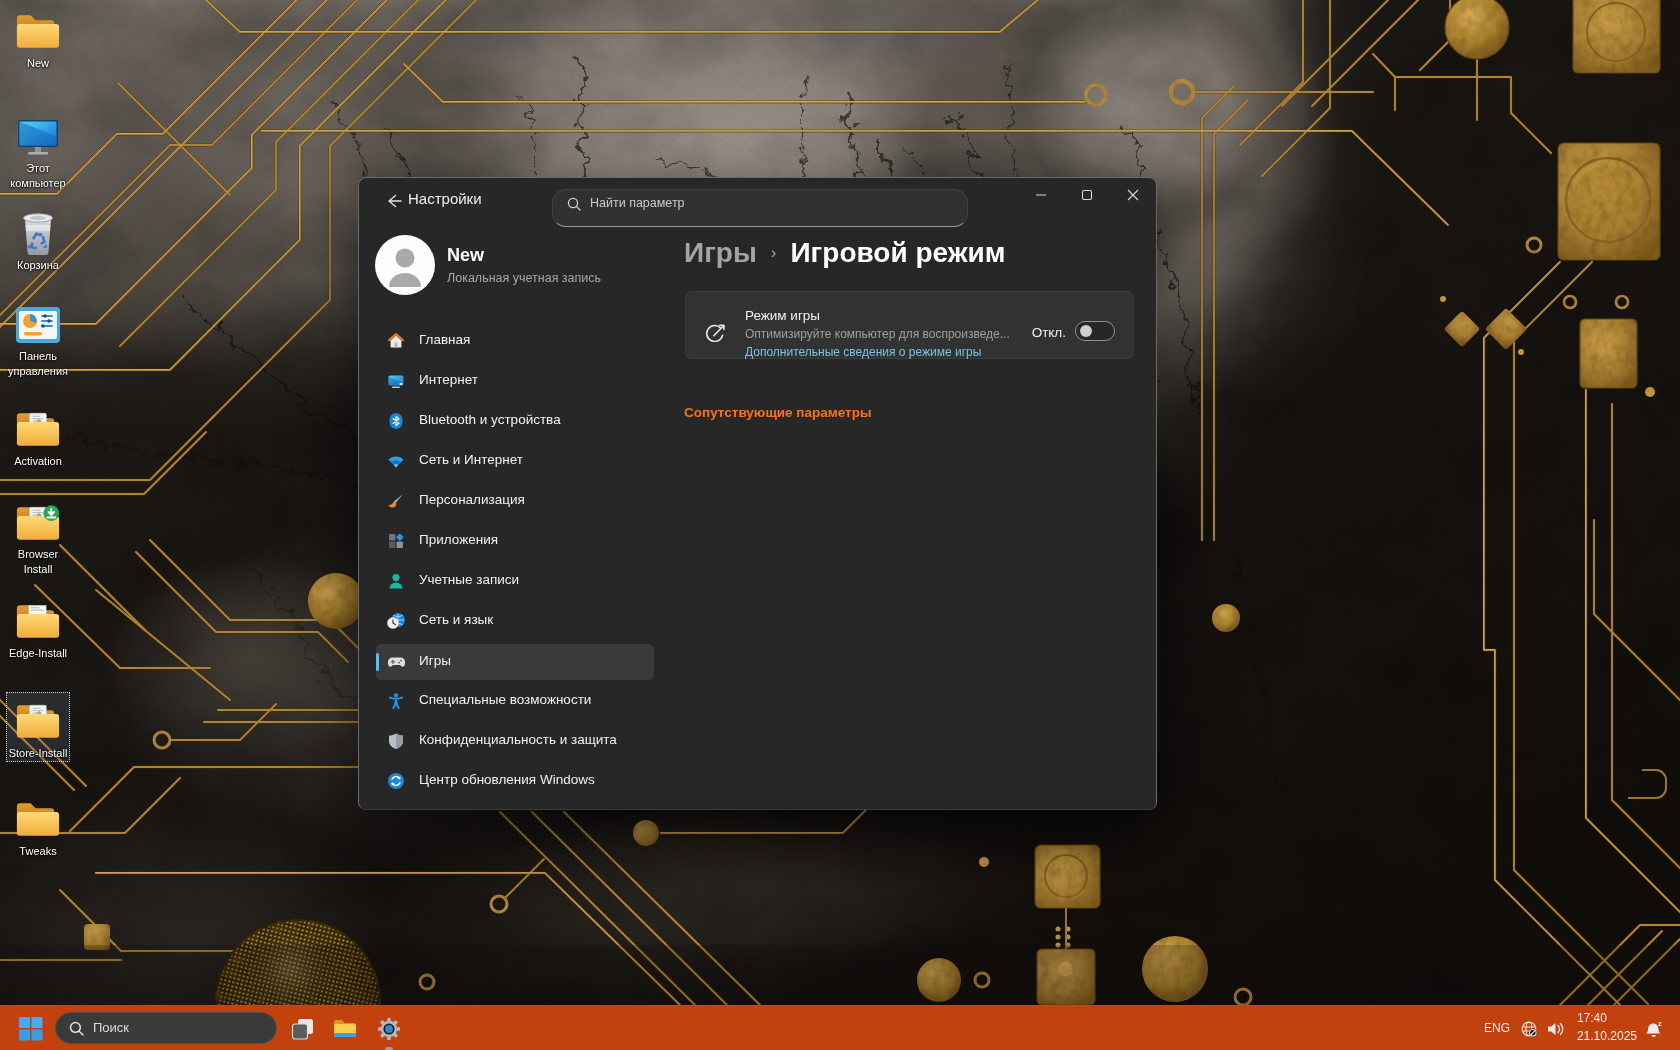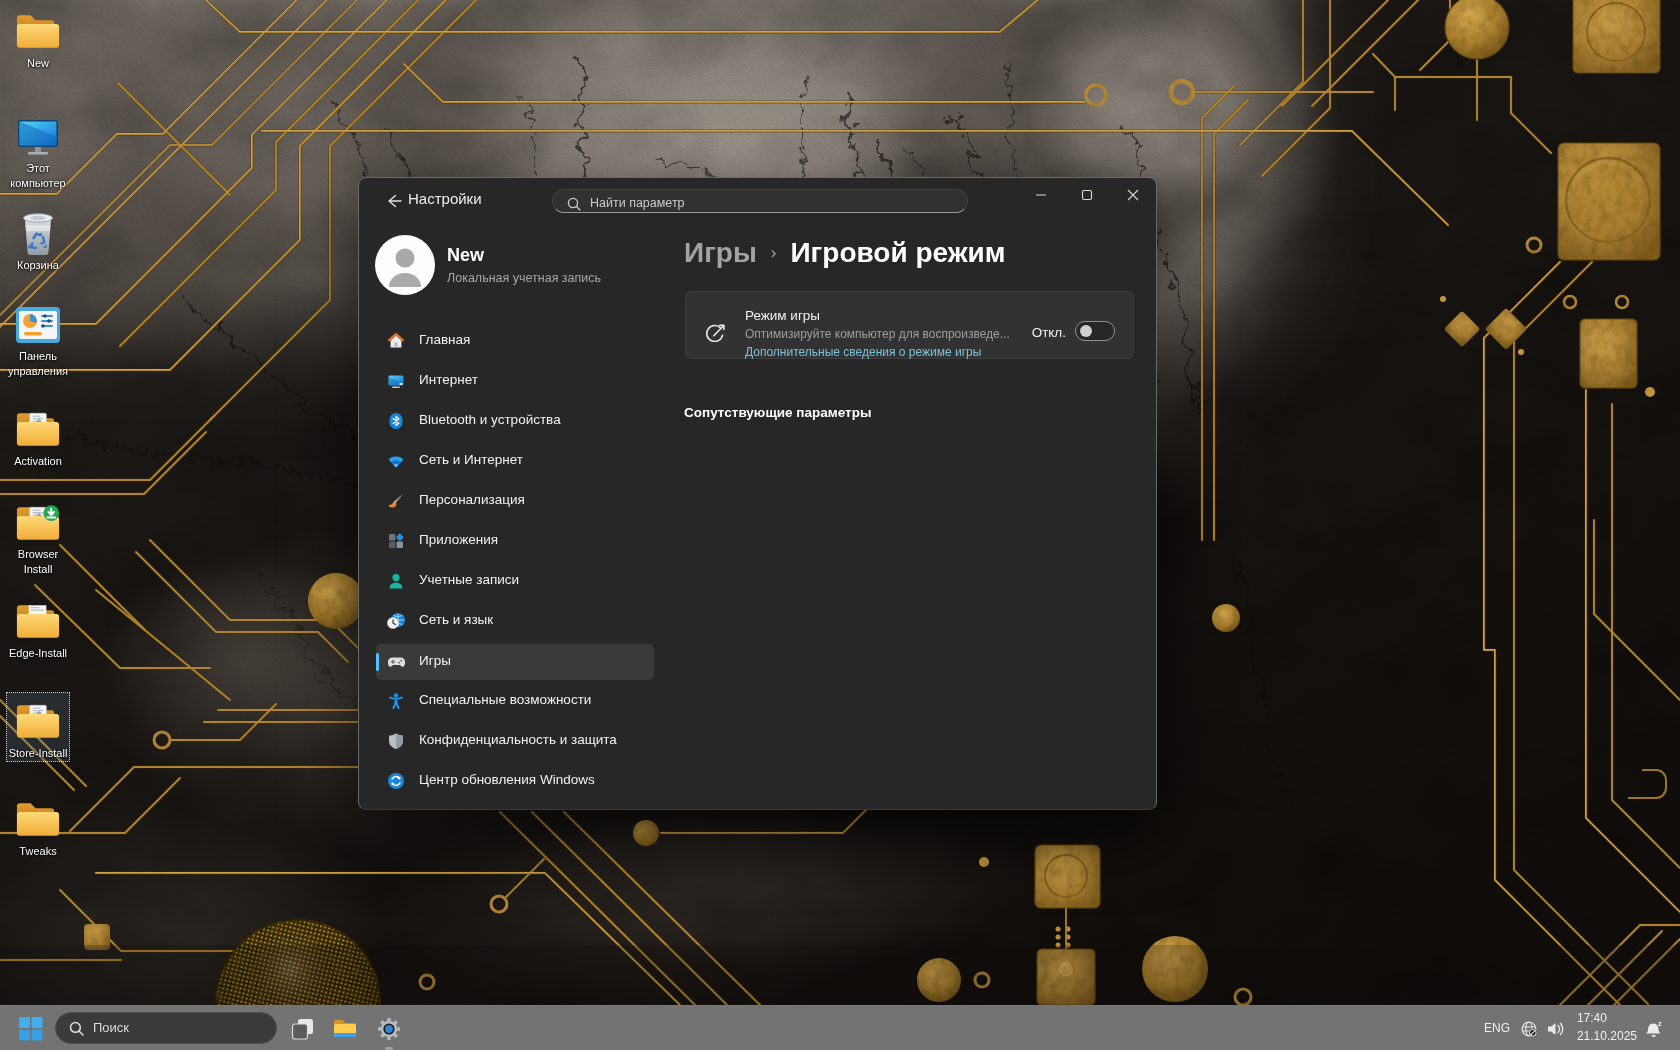--- a/index.html
+++ b/index.html
@@ -8,21 +8,21 @@
 body{position:relative;background:#1a1713;font-family:"Liberation Sans",sans-serif;-webkit-font-smoothing:antialiased}
 .wall{position:absolute;left:0;top:0;width:1680px;height:1050px}
 
 .dicon{position:absolute;width:84px;text-align:center;color:#fff;font-size:11px;line-height:14.5px;text-shadow:0 1px 3px rgba(0,0,0,.95),0 0 2px rgba(0,0,0,.9)}
 .dicon svg{display:block;margin:0 auto 2px}
 .dsel{position:absolute;left:6px;top:692px;width:64px;height:70px;background:rgba(120,150,180,.18);border:1px dotted rgba(255,255,255,.75)}
 
 .win{position:absolute;left:358px;top:177px;width:799px;height:633px;background:#272727;border:1px solid #6a6a6a;border-bottom-color:#3a3a3a;border-radius:8px;box-shadow:0 24px 70px rgba(0,0,0,.65);overflow:hidden}
 .titletext{position:absolute;left:49px;top:12px;font-size:15px;color:#efefef}
 .backbtn{position:absolute;left:14px;top:7px;width:38px;height:32px;color:#e6e6e6}
-.sbox{position:absolute;left:193px;top:11px;width:416px;height:24px;background:#313131;border:1px solid #404040;border-bottom-color:#9a9a9a;border-radius:14px}
+.sbox{position:absolute;left:193px;top:11px;width:416px;height:38px;background:#313131;border:1px solid #404040;border-bottom-color:#9a9a9a;border-radius:14px}
 .sbox .ph{position:absolute;left:37px;top:6px;font-size:12.5px;color:#cbcbcb}
 .cb{position:absolute;top:0;width:46px;height:34px;color:#d9d9d9}
 
 .nav{position:absolute;left:0;top:0;width:295px}
 .nitem{position:absolute;left:17px;width:278px;height:36px;border-radius:5px;color:#f1f1f1;font-size:13.5px}
 .nitem .ic{position:absolute;left:11px;top:9px;width:18px;height:18px}
 .nitem .tx{position:absolute;left:43px;top:9px;white-space:nowrap}
 .nsel{background:#3a3a3a}
 .npill{position:absolute;left:0;top:9px;width:3px;height:18px;border-radius:2px;background:#4cc2ff}
 .avatar{position:absolute;left:16px;top:57px;width:60px;height:60px;border-radius:50%;background:#fdfdfd}
@@ -35,24 +35,24 @@
 .card{position:absolute;left:326px;width:449px;background:#323232;border:1px solid rgba(255,255,255,.055);border-radius:7px}
 .c1{top:113px;height:68px}
 .c2{top:257px;height:63px}
 .card .cic{position:absolute;left:18px;color:#e8e8e8}
 .ctitle{position:absolute;left:59px;font-size:13.5px;color:#f0f0f0}
 .cdesc{position:absolute;left:59px;font-size:12px;color:#9f9f9f}
 .clink{position:absolute;left:59px;font-size:12px;color:#7ac3dd}
 .offlbl{position:absolute;right:67px;top:33px;font-size:13.5px;color:#f0f0f0}
 .toggle{position:absolute;right:18px;top:29px;width:40px;height:20px;border:1px solid #909090;border-radius:10px;background:#272727}
 .knob{position:absolute;left:4px;top:3px;width:12px;height:12px;border-radius:50%;background:#cfcfcf}
-.sect{position:absolute;left:325px;top:227px;font-size:13.5px;font-weight:700;color:#ffffff}
+.sect{position:absolute;left:325px;top:227px;font-size:13.5px;font-weight:700;color:#f97316}
 .chev{position:absolute;right:17px;top:23px;color:#c7c7c7}
 
-.tb{position:absolute;left:0;top:1005px;width:1680px;height:45px;background:#737373;border-top:1px solid rgba(255,255,255,.035)}
+.tb{position:absolute;left:0;top:1005px;width:1680px;height:45px;background:#c2410c;border-top:1px solid rgba(255,255,255,.035)}
 .tb .start{position:absolute;left:18px;top:10px}
 .tsearch{position:absolute;left:55px;top:6px;width:222px;height:32px;border-radius:16px;background:#3a3a3a;border:1px solid #4f4f4f;color:#dcdcdc;font-size:13px}
 .tsearch span{position:absolute;left:37px;top:7px}
 .tbicon{position:absolute;top:10px}
 .tray{position:absolute;top:0;height:45px;color:#eee;font-size:12px}
 .clock{position:absolute;right:43px;top:3px;text-align:left;color:#f0f0f0;font-size:12px;line-height:18px}
 </style>
 </head>
 <body>
 <svg class="wall" width="1680" height="1050" viewBox="0 0 1680 1050">

